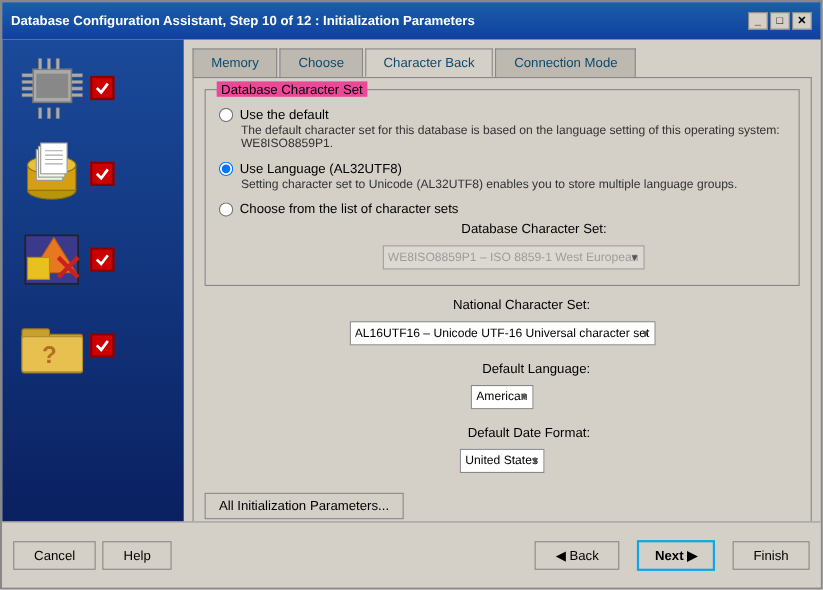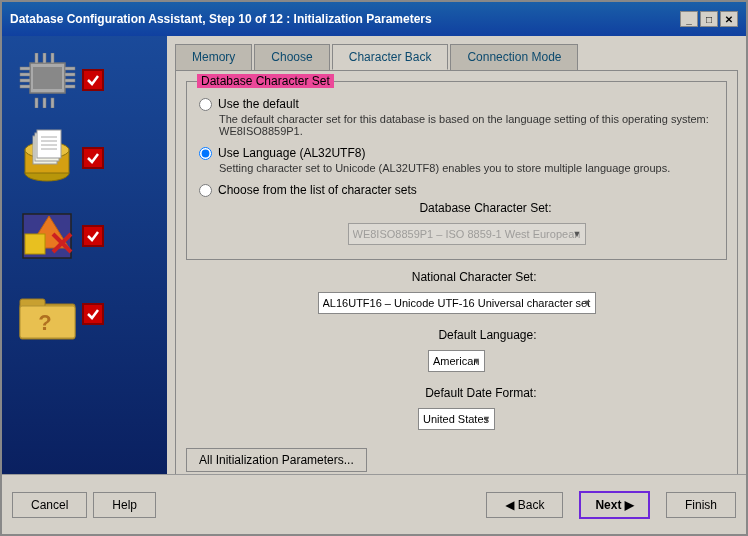--- a/index.html
+++ b/index.html
@@ -233,21 +233,21 @@
     .btn {
       border: 1px solid #888;
       background: #d4d0c8;
       padding: 5px 18px;
       cursor: pointer;
       font-size: 12px;
       min-width: 60px;
     }
     .btn-next {
       background: #d4d0c8;
-      border: 2px solid #6d28d9;
+      border: 2px solid #0ea5e9;
       padding: 5px 14px;
       font-weight: bold;
     }
     
     .sb-row {
       display: flex;
       align-items: center;
       width: 100%;
       margin: 4px 0;
     }

